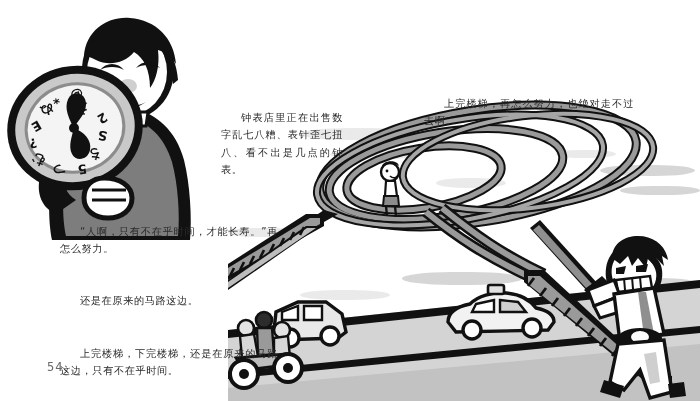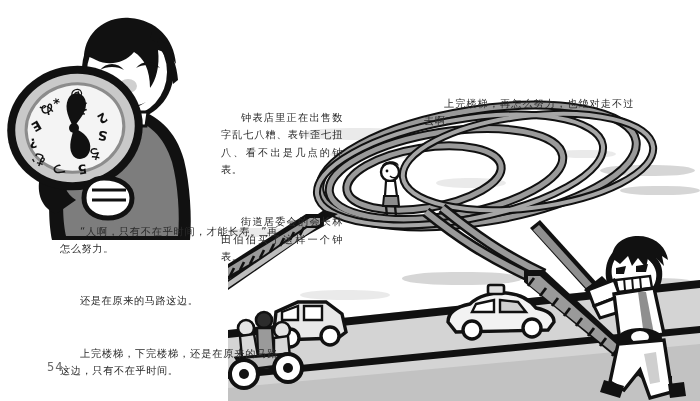--- a/index.html
+++ b/index.html
@@ -293,21 +293,20 @@
         <circle cx="20" cy="62" r="14" fill="#fff" stroke="#111" stroke-width="4"></circle>
         <circle cx="20" cy="62" r="5" fill="#111"></circle>
         <circle cx="64" cy="56" r="14" fill="#fff" stroke="#111" stroke-width="4"></circle>
         <circle cx="64" cy="56" r="5" fill="#111"></circle>
       </g>
     </svg>
   </div>
 
   <div class="textcol" id="col-a">
     <p class="para">钟表店里正在出售数字乱七八糟、表针歪七扭八、看不出是几点的钟表。</p>
-    <p class="para">街道居委会的会长林田伯伯买了这样一个钟表。</p>
   </div>
 
   <div class="textcol" id="col-b">
     <p class="para">“人啊，只有不在乎时间，才能长寿。”再怎么努力。</p>
     <p class="para">还是在原来的马路这边。</p>
     <p class="para">上完楼梯，下完楼梯，还是在原来的马路这边，只有不在乎时间。</p>
     
     
   </div>
 

